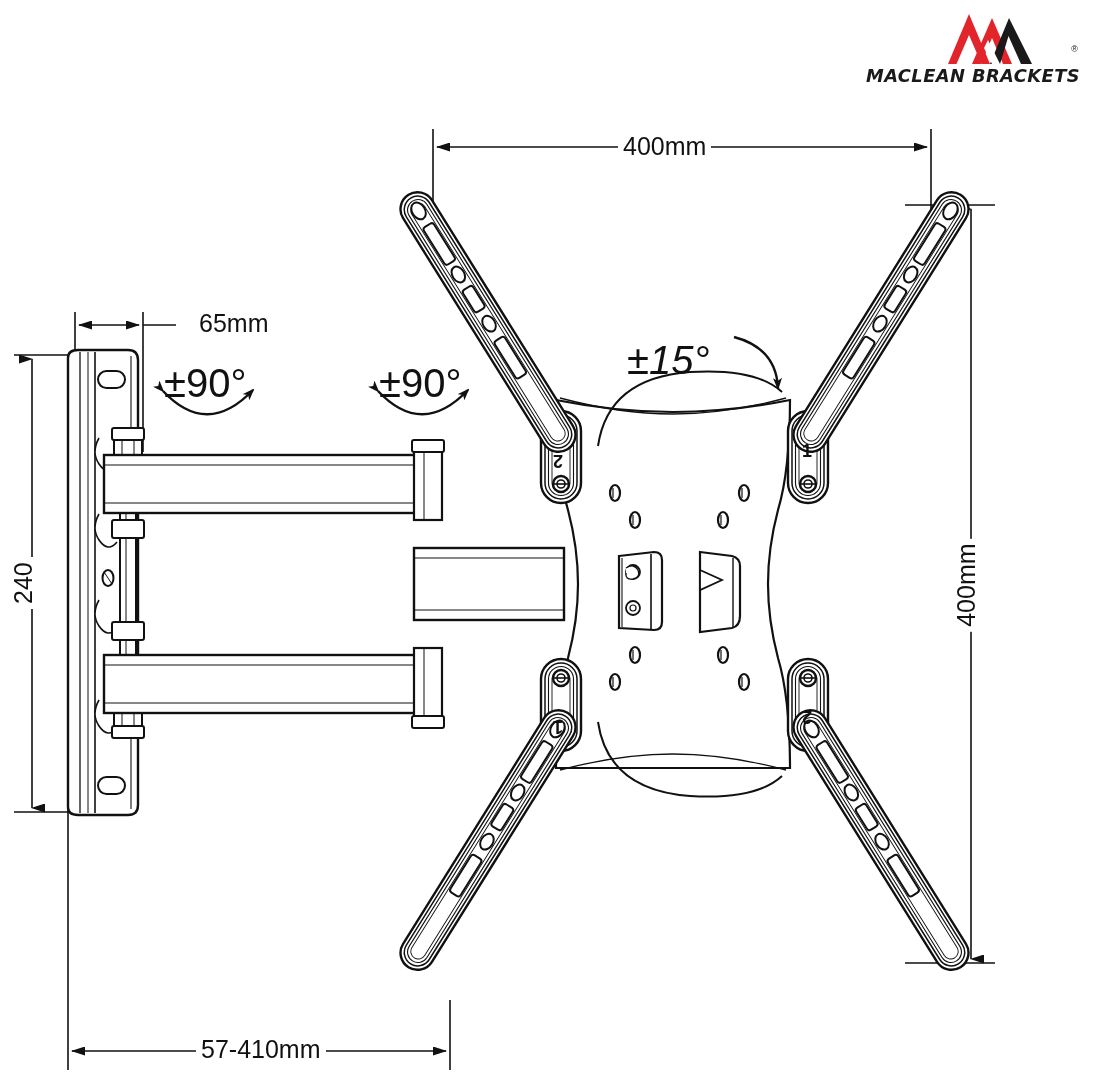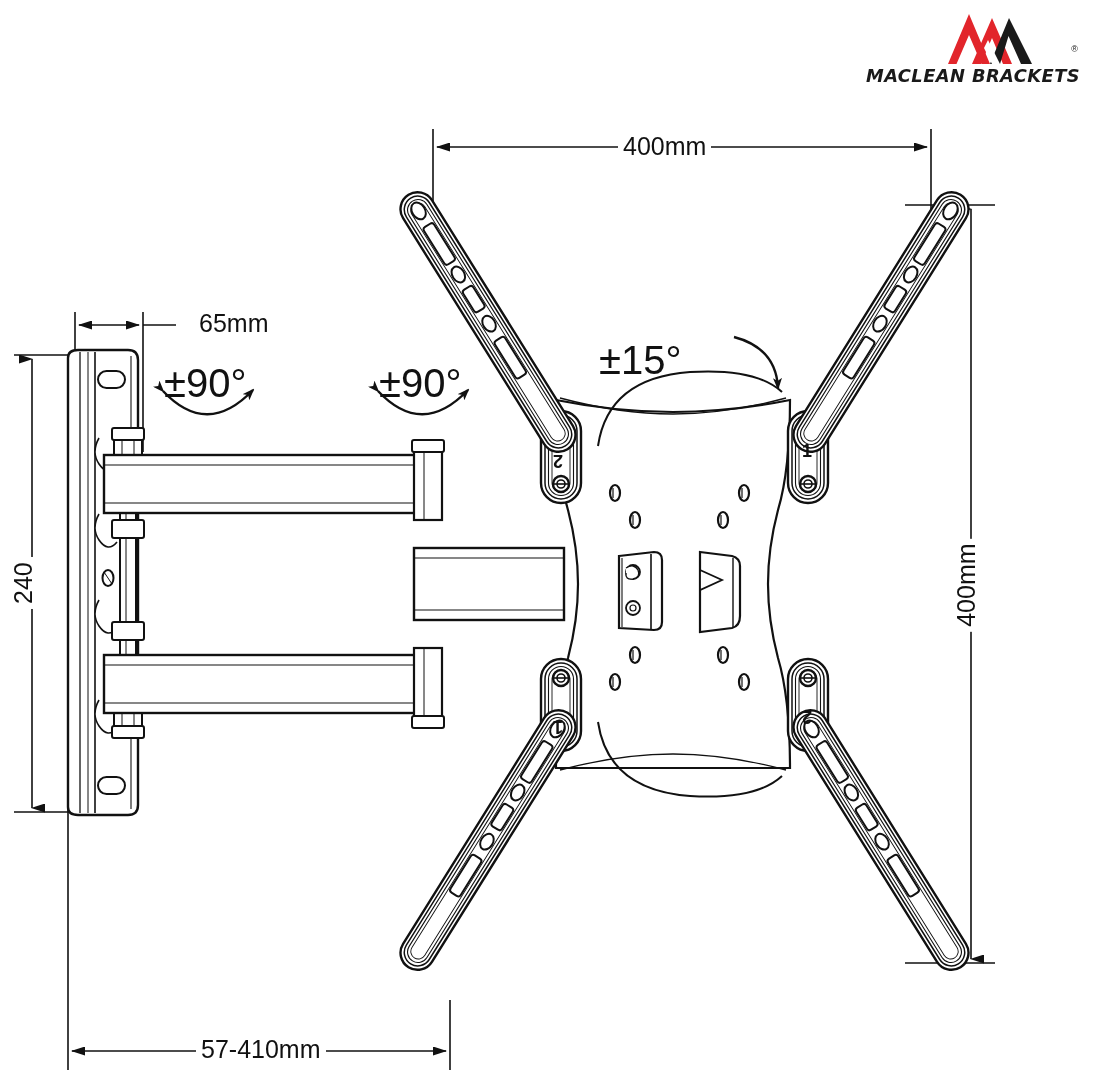--- a/index.html
+++ b/index.html
@@ -313,20 +313,20 @@
   <div class="dim-label vert" style="left:-3px; top:570px;">240</div>
 
   <div class="dim-label vert" style="left:919px; top:572px;">400mm</div>
 
   <div class="dim-label" style="left:196px; top:1036px;">57-410mm</div>
 
   <div class="ang-label" style="left:164px; top:363px;">±90°</div>
 
   <div class="ang-label" style="left:379px; top:363px;">±90°</div>
 
-  <div class="ang-label" style="left:599px; top:340px;">±15°</div>
+  <div class="ang-label" style="left:627px; top:340px;font-style:italic;">±15°</div>
 
   <div class="arm-num r180" style="left:553px; top:452px;">2</div>
   <div class="arm-num" style="left:802px; top:442px;">1</div>
   <div class="arm-num r180" style="left:553px; top:718px;">1</div>
   <div class="arm-num r180" style="left:802px; top:708px;">2</div>
 
 </div>
 
 </body></html>

